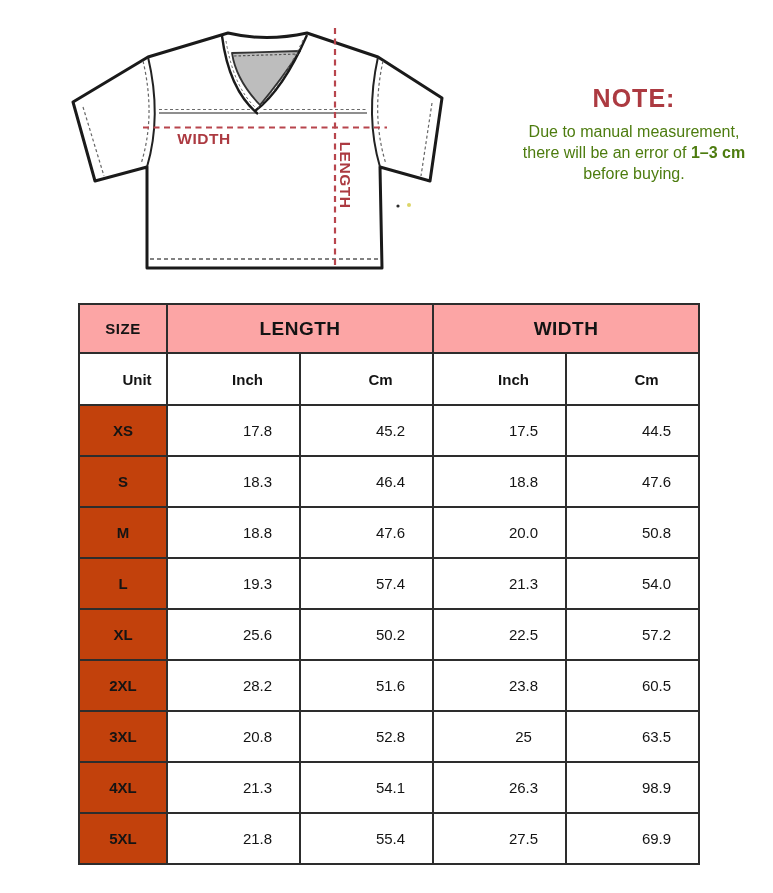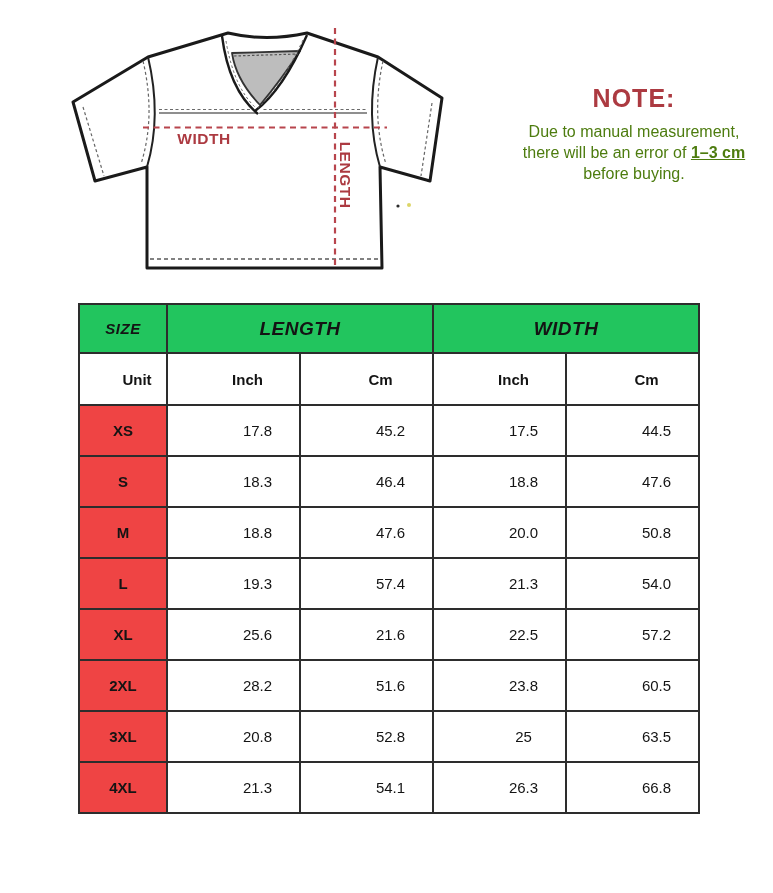--- a/index.html
+++ b/index.html
@@ -13,38 +13,38 @@
 
   
   .note {
     position:absolute; left:484px; top:84px; width:300px; text-align:center;
   }
   .note-title {
     color:#AC3A41; font-size:25px; font-weight:bold; letter-spacing:1px;
     margin-bottom:8px;
   }
   .note-body { color:#4d7c0f; font-size:16px; line-height:21px; }
-  .note-body b { font-weight:bold;text-decoration:underline; }
+  .note-body b { font-weight:bold; }
 
   
   table.size-table {
     position:absolute; left:78px; top:303px; width:620px;
     border-collapse:collapse; table-layout:fixed;
     border:2px solid #2d2d2d;
   }
   .size-table th, .size-table td {
     border:2px solid #2d2d2d; text-align:center; vertical-align:middle;
     color:#141414; padding:0;
   }
   .size-table col.c-size { width:88px; }
   .size-table col.c-val  { width:133px; }
-  .head-row th { background:#22c55e; height:47px; font-size:19px; font-weight:bold; letter-spacing:0.5px;font-style:italic; }
+  .head-row th { background:#fca5a5; height:47px; font-size:19px; font-weight:bold; letter-spacing:0.5px; }
   .head-row th.size-head { font-size:15px; letter-spacing:0.5px; }
   .unit-row th { background:#ffffff; height:50px; font-size:15px; font-weight:bold;padding-left:28px; }
-  .data-row th { background:#ef4444; height:49px; font-size:15px; font-weight:bold; }
+  .data-row th { background:#c2410c; height:49px; font-size:15px; font-weight:bold; }
   .data-row td { background:#ffffff; height:49px; font-size:15px; font-weight:normal;padding-left:48px; }
 </style>
 </head>
 <body>
 
 <div class="page">
 
   <div class="diagram">
     <svg width="410" height="280" viewBox="0 0 410 280">
 
@@ -139,21 +139,21 @@
       <tr class="data-row">
         <th>L</th>
         <td>19.3</td>
         <td>57.4</td>
         <td>21.3</td>
         <td>54.0</td>
       </tr>
       <tr class="data-row">
         <th>XL</th>
         <td>25.6</td>
-        <td>21.6</td>
+        <td>50.2</td>
         <td>22.5</td>
         <td>57.2</td>
       </tr>
       <tr class="data-row">
         <th>2XL</th>
         <td>28.2</td>
         <td>51.6</td>
         <td>23.8</td>
         <td>60.5</td>
       </tr>
@@ -162,18 +162,25 @@
         <td>20.8</td>
         <td>52.8</td>
         <td>25</td>
         <td>63.5</td>
       </tr>
       <tr class="data-row">
         <th>4XL</th>
         <td>21.3</td>
         <td>54.1</td>
         <td>26.3</td>
-        <td>66.8</td>
+        <td>98.9</td>
+      </tr>
+      <tr class="data-row">
+        <th>5XL</th>
+        <td>21.8</td>
+        <td>55.4</td>
+        <td>27.5</td>
+        <td>69.9</td>
       </tr>
     </tbody>
   </table>
 
 </div>
 
 </body></html>

